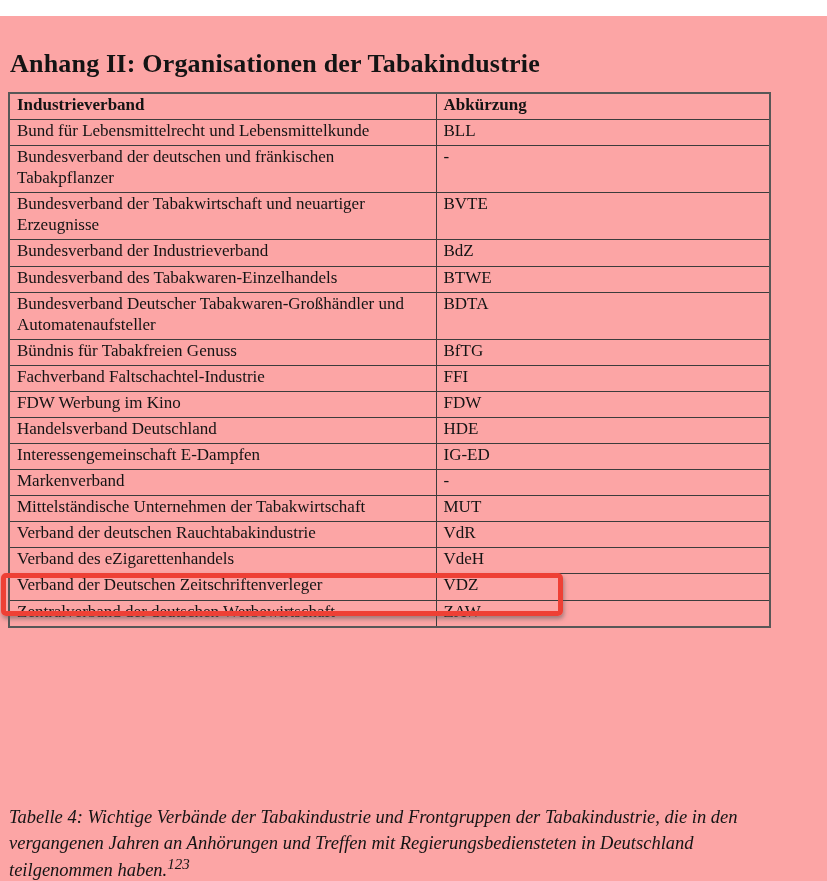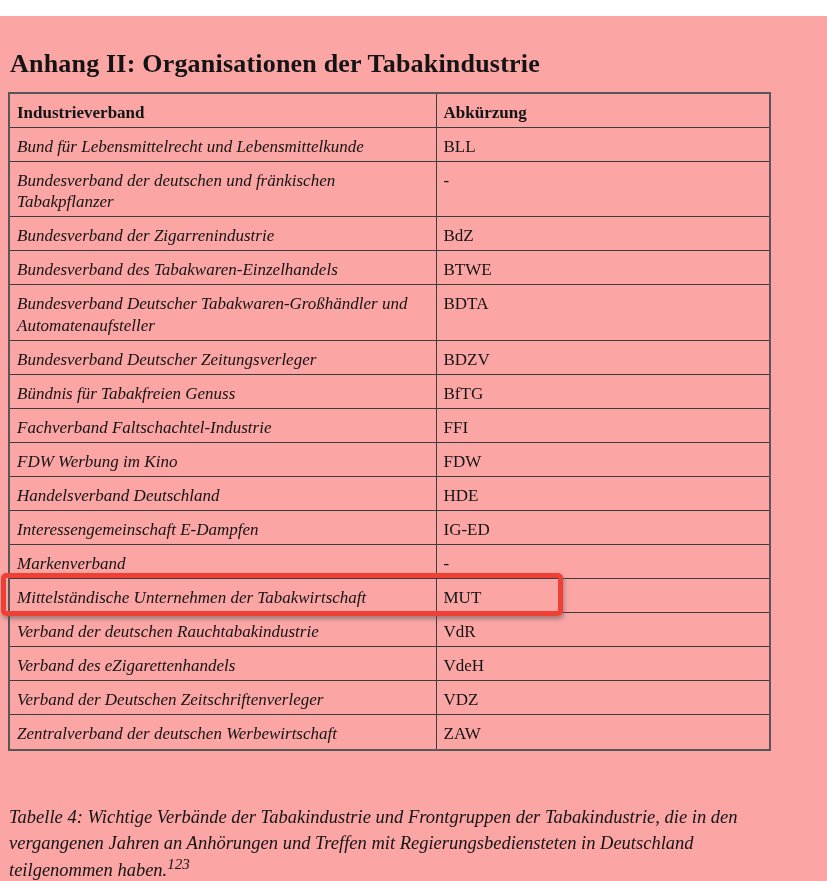--- a/index.html
+++ b/index.html
@@ -38,29 +38,29 @@
     border: 2px solid #575757;
     table-layout: fixed;
   }
   col.c1 { width: 427px; }
   col.c2 { width: 334px; }
   table.industry-table th,
   table.industry-table td {
     border: 1px solid #3c3c3c;
     font-size: 17px;
     line-height: 1.24;
-    padding: 8px 6px 4px 7px;
+    padding: 0 6px 4px 7px;
     vertical-align: top;
     text-align: left;
     font-weight: normal;
   }
   table.industry-table th {
     font-weight: bold;
   }
-  td.verband-cell { white-space: pre-line; font-style: italic; }
+  td.verband-cell { white-space: pre-line; }
   .highlight-box {
     position: absolute;
     left: -7px;
     width: 562px;
     box-sizing: border-box;
     border: 5px solid #ee4035;
     border-radius: 5px;
     box-shadow: 1px 3px 4px rgba(90, 90, 90, 0.55);
     pointer-events: none;
   }
@@ -103,35 +103,36 @@
         <tr>
             <td class="verband-cell">Bund für Lebensmittelrecht und Lebensmittelkunde</td>
             <td>BLL</td>
           </tr>
         <tr>
             <td class="verband-cell">Bundesverband der deutschen und fränkischen
 Tabakpflanzer</td>
             <td>-</td>
           </tr>
         <tr>
-            <td class="verband-cell">Bundesverband der Zigarrenindustrie</td>
+            <td class="verband-cell">Bundesverband der Tabakwirtschaft und neuartiger
+Erzeugnisse</td>
+            <td>BVTE</td>
+          </tr>
+        <tr>
+            <td class="verband-cell">Bundesverband der Industrieverband</td>
             <td>BdZ</td>
           </tr>
         <tr>
             <td class="verband-cell">Bundesverband des Tabakwaren-Einzelhandels</td>
             <td>BTWE</td>
           </tr>
         <tr>
             <td class="verband-cell">Bundesverband Deutscher Tabakwaren-Großhändler und
 Automatenaufsteller</td>
             <td>BDTA</td>
-          </tr>
-        <tr>
-            <td class="verband-cell">Bundesverband Deutscher Zeitungsverleger</td>
-            <td>BDZV</td>
           </tr>
         <tr>
             <td class="verband-cell">Bündnis für Tabakfreien Genuss</td>
             <td>BfTG</td>
           </tr>
         <tr>
             <td class="verband-cell">Fachverband Faltschachtel-Industrie</td>
             <td>FFI</td>
           </tr>
         <tr>

